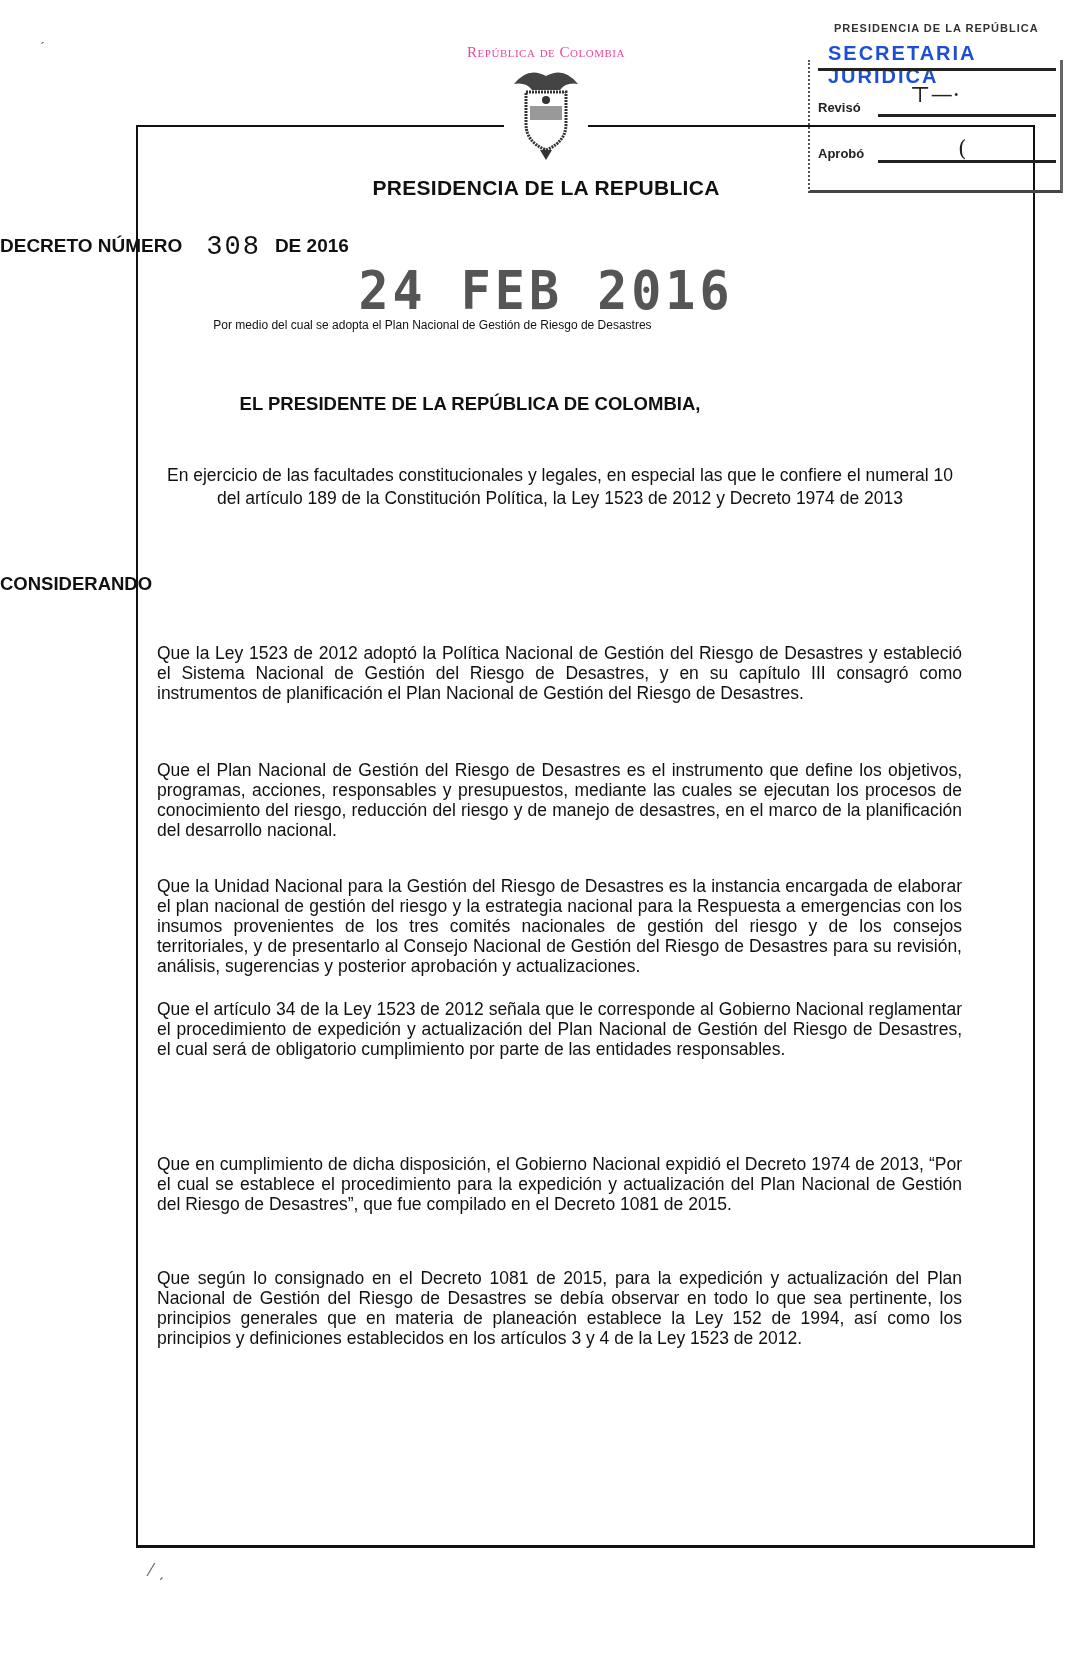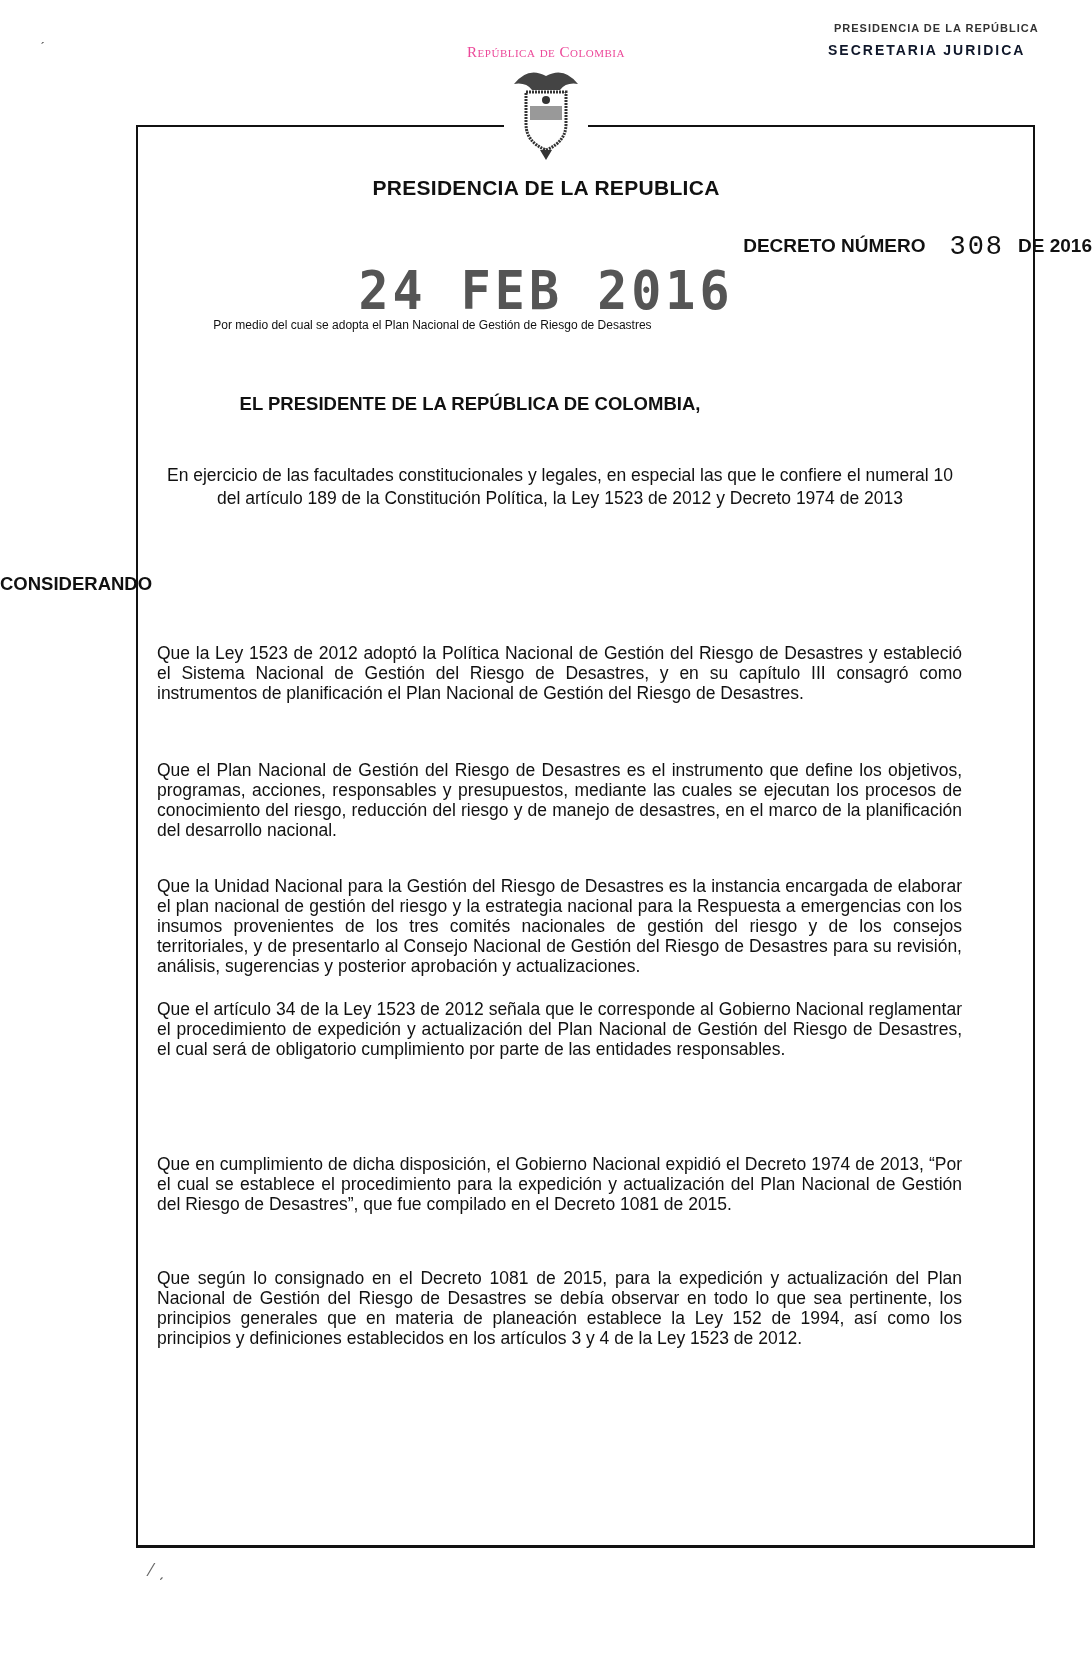--- a/index.html
+++ b/index.html
@@ -5,27 +5,27 @@
   html, body { margin: 0; padding: 0; background: #ffffff; }
   body { width: 1092px; height: 1659px; position: relative; overflow: hidden; color: #111; font-family: "Liberation Sans", sans-serif; }
   .republica { position: absolute; top: 44px; left: 0; width: 1092px; text-align: center; font-family: "Liberation Serif", serif; font-size: 15px; font-variant: small-caps; letter-spacing: 0.5px; color: #ec4899; }
   .republica span { padding-left: 0; }
   .crest { position: absolute; left: 510px; top: 62px; width: 72px; height: 100px; }
   .frame { position: absolute; left: 136px; top: 125px; width: 895px; height: 1420px; border-left: 2px solid #111; border-right: 2px solid #111; border-bottom: 3px solid #111; }
   .frame-top-left { position: absolute; left: 136px; top: 125px; width: 368px; height: 2px; background: #111; }
   .frame-top-right { position: absolute; left: 588px; top: 125px; width: 445px; height: 2px; background: #111; }
   .stamp { position: absolute; left: 808px; top: 8px; width: 250px; height: 178px; }
   .stamp .s-line1 { position: absolute; top: 14px; left: 26px; font-size: 11px; font-weight: bold; color: #333; letter-spacing: 1px; }
-  .stamp .s-line2 { position: absolute; top: 34px; left: 20px; font-size: 14px; font-weight: 900; color: #0f172a; letter-spacing: 2px; }
+  .stamp .s-line2 { position: absolute; top: 34px; left: 20px; font-size: 20px; font-weight: 900; color: #1d4ed8; letter-spacing: 2px; }
   .stamp .s-box { position: absolute; top: 52px; left: 0; width: 250px; height: 130px; border-left: 2px dotted #555; border-right: 3px solid #666; border-bottom: 3px solid #444; }
   .stamp .s-rule { position: absolute; left: 8px; right: 4px; height: 3px; background: #222; }
   .stamp .s-label { position: absolute; left: 8px; font-size: 13px; font-weight: 900; color: #222; }
   .stamp .sig { position: absolute; color: #222; font-family: "DejaVu Serif", serif; }
   .title-presidencia { position: absolute; top: 176px; left: 0; width: 1092px; text-align: center; font-size: 21px; font-weight: bold; letter-spacing: 0.3px; }
-  .decreto-line { position: absolute; top: 232px; left: 0; width: 1092px; text-align: right; font-size: 19px; font-weight: bold; }
+  .decreto-line { position: absolute; top: 232px; left: 0; width: 1092px; text-align: left; font-size: 19px; font-weight: bold; }
   .decreto-line .num { font-family: "Liberation Mono", monospace; font-weight: normal; font-size: 27px; letter-spacing: 2px; margin: 0 14px 0 24px; vertical-align: -2px; }
   .date-stamp { position: absolute; top: 262px; left: 0; width: 1092px; text-align: center; font-family: "DejaVu Sans Mono", monospace; font-size: 50px; font-weight: bold; color: #555; letter-spacing: 4px; transform: scaleY(1.05); }
   .subtitle { position: absolute; top: 318px; left: 0; width: 865px; text-align: center; font-size: 12px; }
   .president { position: absolute; top: 393px; left: 0; width: 940px; text-align: center; font-size: 18.5px; font-weight: bold; }
   .faculties { position: absolute; top: 464px; left: 160px; width: 800px; text-align: center; font-size: 17.5px; line-height: 23px; }
   .considerando { position: absolute; top: 573px; left: 0; width: 1092px; text-align: left; font-size: 18.5px; font-weight: bold; }
   .body-text { position: absolute; left: 157px; width: 805px; }
   .para { font-size: 17.5px; line-height: 20px; text-align: justify; margin: 0; }
   .mark { position: absolute; color: #666; font-size: 14px; }
 </style>
@@ -42,20 +42,29 @@
   <path d="M30 88 L36 98 L42 88" fill="#333"></path>
 </svg>
 
 <div class="frame-top-left"></div>
 <div class="frame-top-right"></div>
 <div class="frame"></div>
 
 <div class="stamp">
   <div class="s-line1">PRESIDENCIA DE LA REPÚBLICA</div>
   <div class="s-line2">SECRETARIA JURIDICA</div>
+  <div class="s-box">
+    <div class="s-rule" style="top:8px;"></div>
+    <div class="s-label" style="top:40px;">Revisó</div>
+    <div class="s-rule" style="top:54px; left:68px;"></div>
+    <div class="sig" style="top:22px; left:100px; font-size:22px;">⊤—·</div>
+    <div class="s-label" style="top:86px;">Aprobó</div>
+    <div class="s-rule" style="top:100px; left:68px;"></div>
+    <div class="sig" style="top:76px; left:148px; font-size:22px;">(</div>
+  </div>
 </div>
 
 <div class="title-presidencia">PRESIDENCIA DE LA REPUBLICA</div>
 
 <div class="decreto-line">
   <span>DECRETO NÚMERO</span><span class="num">308</span><span>DE 2016</span>
 </div>
 
 <div class="date-stamp">24 FEB 2016</div>
 

